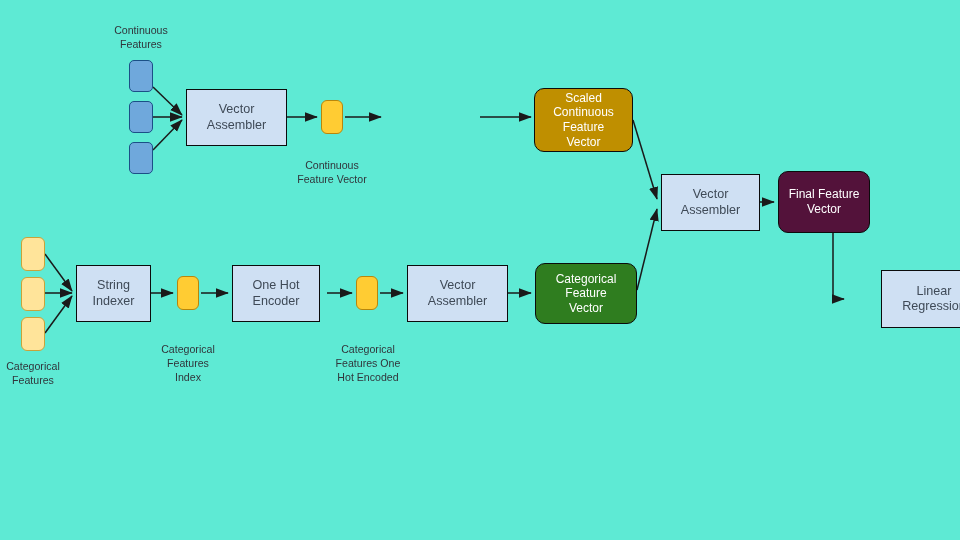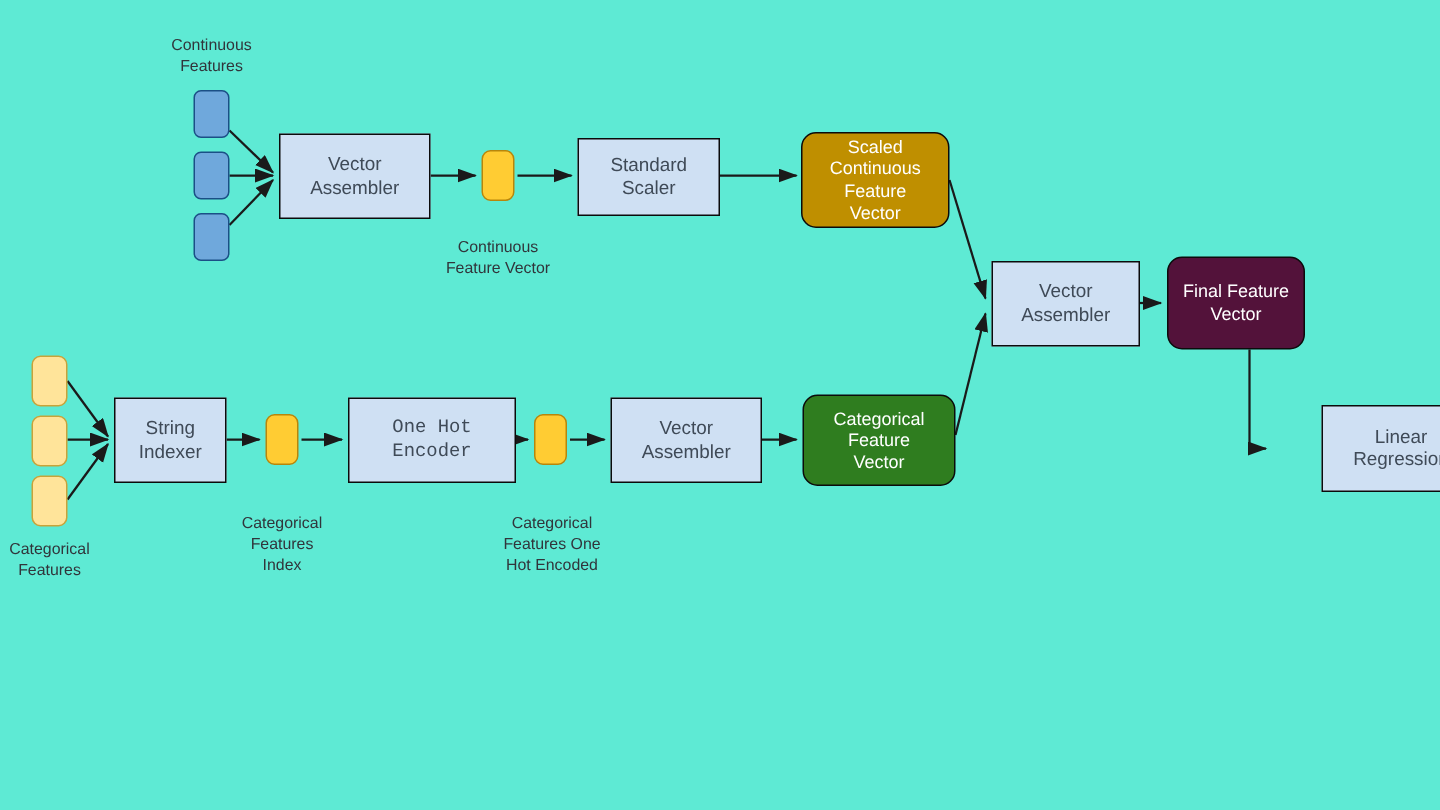--- a/index.html
+++ b/index.html
@@ -134,22 +134,20 @@
 Features</div>
 
   <div class="node proc" style="left: 186px; top: 89px; width: 101px; height: 57px; white-space: pre-line;">Vector
 Assembler</div>
 
   <div class="node chip-gold" style="left:321px; top:100px; width:22px; height:34px;"></div>
 
   <div class="caption" style="left:282px; top:159px; width:100px;">Continuous
 Feature Vector</div>
 
-  <div class="node proc" style="left: 385px; top: 92px; width: 95px; height: 52px; white-space: pre-line;">Standard
-Scaler</div>
 
   <div class="node vec vec-gold" style="left: 534px; top: 88px; width: 99px; height: 64px; white-space: pre-line;">Scaled
 Continuous
 Feature
 Vector</div>
 
   <div class="node chip-cream" style="left:21px; top:237px; width:24px; height:34px;"></div>
   <div class="node chip-cream" style="left:21px; top:277px; width:24px; height:34px;"></div>
   <div class="node chip-cream" style="left:21px; top:317px; width:24px; height:34px;"></div>
 
@@ -158,21 +156,21 @@
 
   <div class="node proc" style="left: 76px; top: 265px; width: 75px; height: 57px; white-space: pre-line;">String
 Indexer</div>
 
   <div class="node chip-gold" style="left:177px; top:276px; width:22px; height:34px;"></div>
 
   <div class="caption" style="left:146px; top:343px; width:84px;">Categorical
 Features
 Index</div>
 
-  <div class="node proc" style="left: 232px; top: 265px; width: 112px; height: 57px; white-space: pre-line; font-family: Liberation Mono, monospace;">One Hot
+  <div class="node proc" style="left: 232px; top: 265px; width: 88px; height: 57px; white-space: pre-line;">One Hot
 Encoder</div>
 
   <div class="node chip-gold" style="left:356px; top:276px; width:22px; height:34px;"></div>
 
   <div class="caption" style="left:324px; top:343px; width:88px;">Categorical
 Features One
 Hot Encoded</div>
 
   <div class="node proc" style="left: 407px; top: 265px; width: 101px; height: 57px; white-space: pre-line;">Vector
 Assembler</div>

